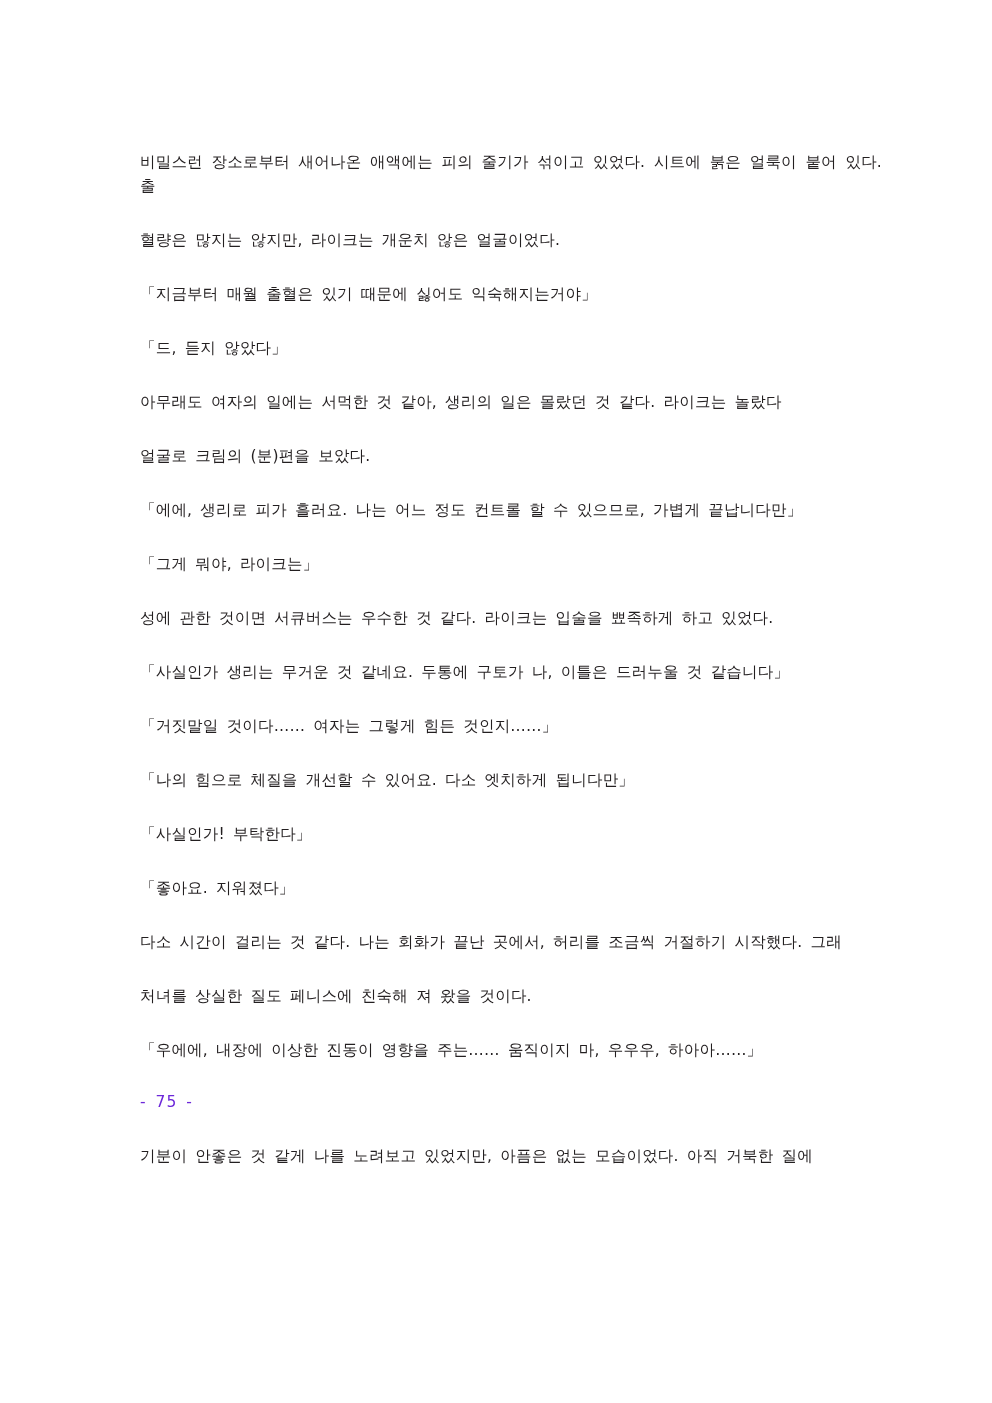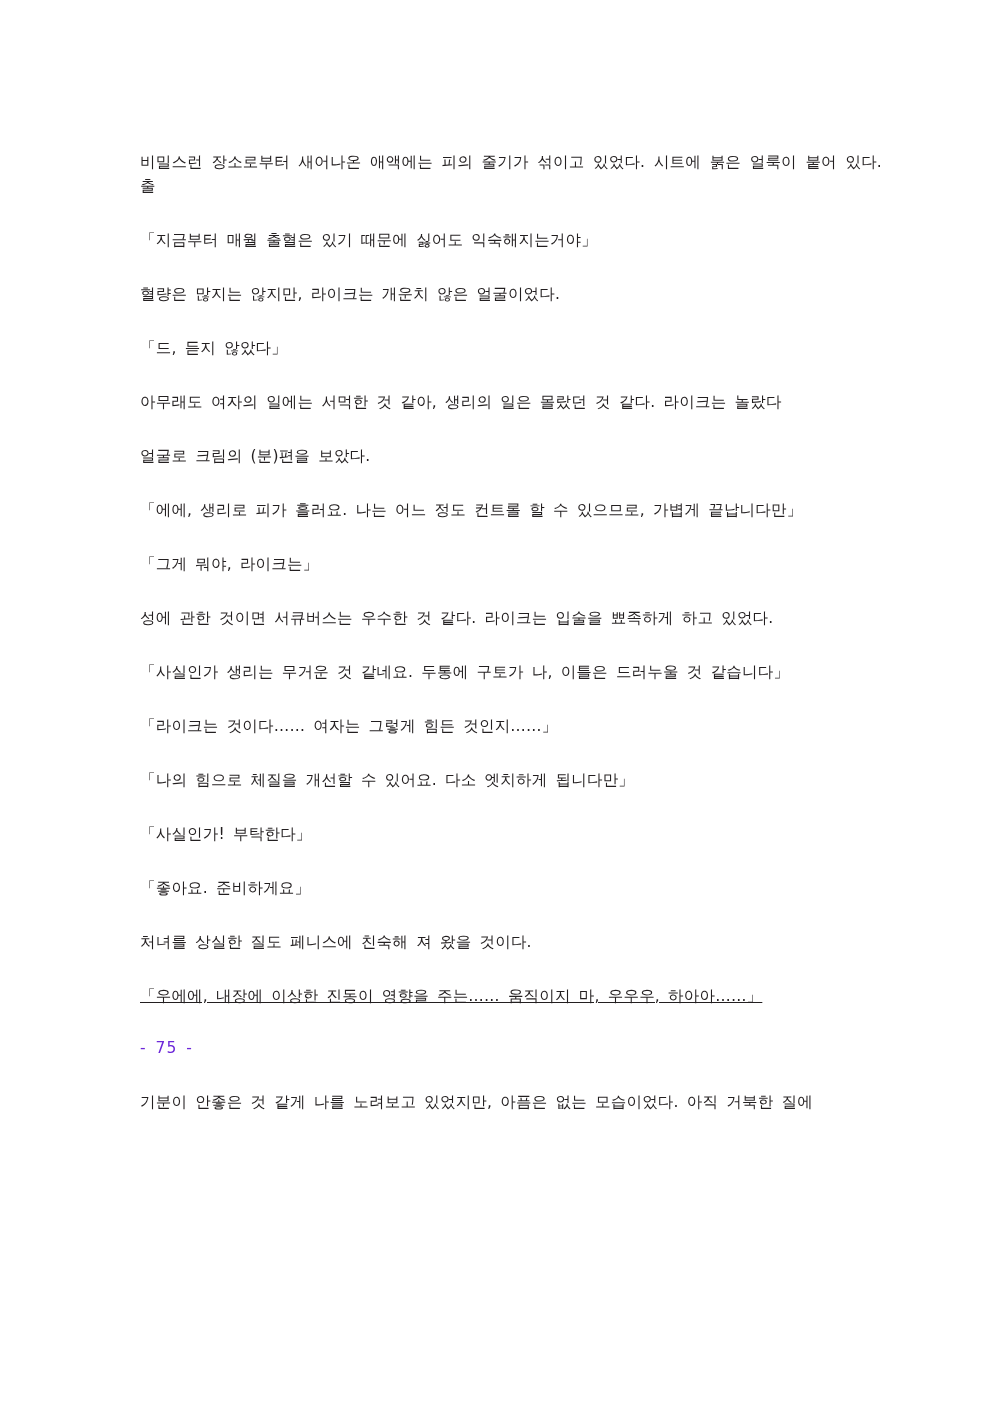--- a/index.html
+++ b/index.html
@@ -25,48 +25,48 @@
     font-size: 15.5px;
     line-height: 1.55;
     margin: 0 0 30px 0;
     text-align: justify;
     word-spacing: 3px;
     color: #231f20;
     letter-spacing: 0.2px;
   }
   .para.tight {
     margin-bottom: 28px;
-    text-decoration: underline;
   }
   .pagenum {
     font-size: 15.5px;
     line-height: 1.55;
     margin: 0 0 30px 0;
     color: #6d28d9;
     word-spacing: 3px;
     letter-spacing: 1px;
   }
 </style>
 </head>
 <body>
 
 <div class="page">
   <div>
     <p class="para">비밀스런 장소로부터 새어나온 애액에는 피의 줄기가 섞이고 있었다. 시트에 붉은 얼룩이 붙어 있다. 출</p>
+    <p class="para">혈량은 많지는 않지만, 라이크는 개운치 않은 얼굴이었다.</p>
     <p class="para">「지금부터 매월 출혈은 있기 때문에 싫어도 익숙해지는거야」</p>
-    <p class="para">혈량은 많지는 않지만, 라이크는 개운치 않은 얼굴이었다.</p>
     <p class="para">「드, 듣지 않았다」</p>
     <p class="para">아무래도 여자의 일에는 서먹한 것 같아, 생리의 일은 몰랐던 것 같다. 라이크는 놀랐다</p>
     <p class="para">얼굴로 크림의 (분)편을 보았다.</p>
     <p class="para">「에에, 생리로 피가 흘러요. 나는 어느 정도 컨트롤 할 수 있으므로, 가볍게 끝납니다만」</p>
     <p class="para">「그게 뭐야, 라이크는」</p>
     <p class="para">성에 관한 것이면 서큐버스는 우수한 것 같다. 라이크는 입술을 뾰족하게 하고 있었다.</p>
     <p class="para">「사실인가 생리는 무거운 것 같네요. 두통에 구토가 나, 이틀은 드러누울 것 같습니다」</p>
-    <p class="para">「라이크는 것이다…… 여자는 그렇게 힘든 것인지……」</p>
+    <p class="para">「거짓말일 것이다…… 여자는 그렇게 힘든 것인지……」</p>
     <p class="para">「나의 힘으로 체질을 개선할 수 있어요. 다소 엣치하게 됩니다만」</p>
     <p class="para">「사실인가! 부탁한다」</p>
-    <p class="para">「좋아요. 준비하게요」</p>
+    <p class="para">「좋아요. 지워졌다」</p>
+    <p class="para">다소 시간이 걸리는 것 같다. 나는 회화가 끝난 곳에서, 허리를 조금씩 거절하기 시작했다. 그래</p>
     <p class="para">처녀를 상실한 질도 페니스에 친숙해 져 왔을 것이다.</p>
     <p class="para tight">「우에에, 내장에 이상한 진동이 영향을 주는…… 움직이지 마, 우우우, 하아아……」</p>
     <p class="pagenum">- 75 -</p>
     <p class="para">기분이 안좋은 것 같게 나를 노려보고 있었지만, 아픔은 없는 모습이었다. 아직 거북한 질에</p>
   </div>
 </div>
 
 </body></html>

